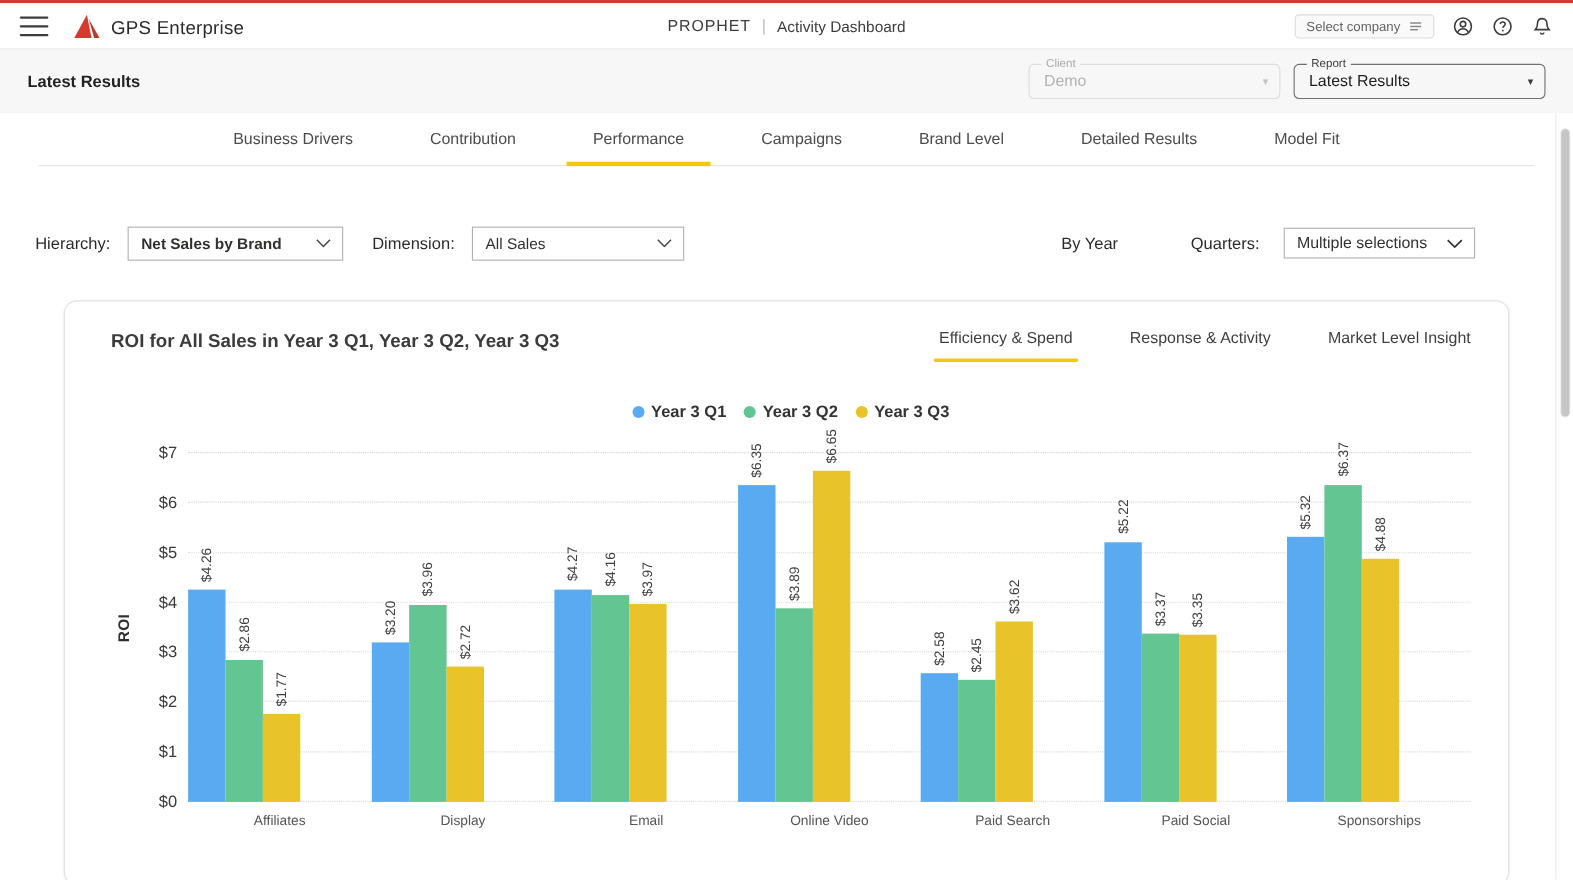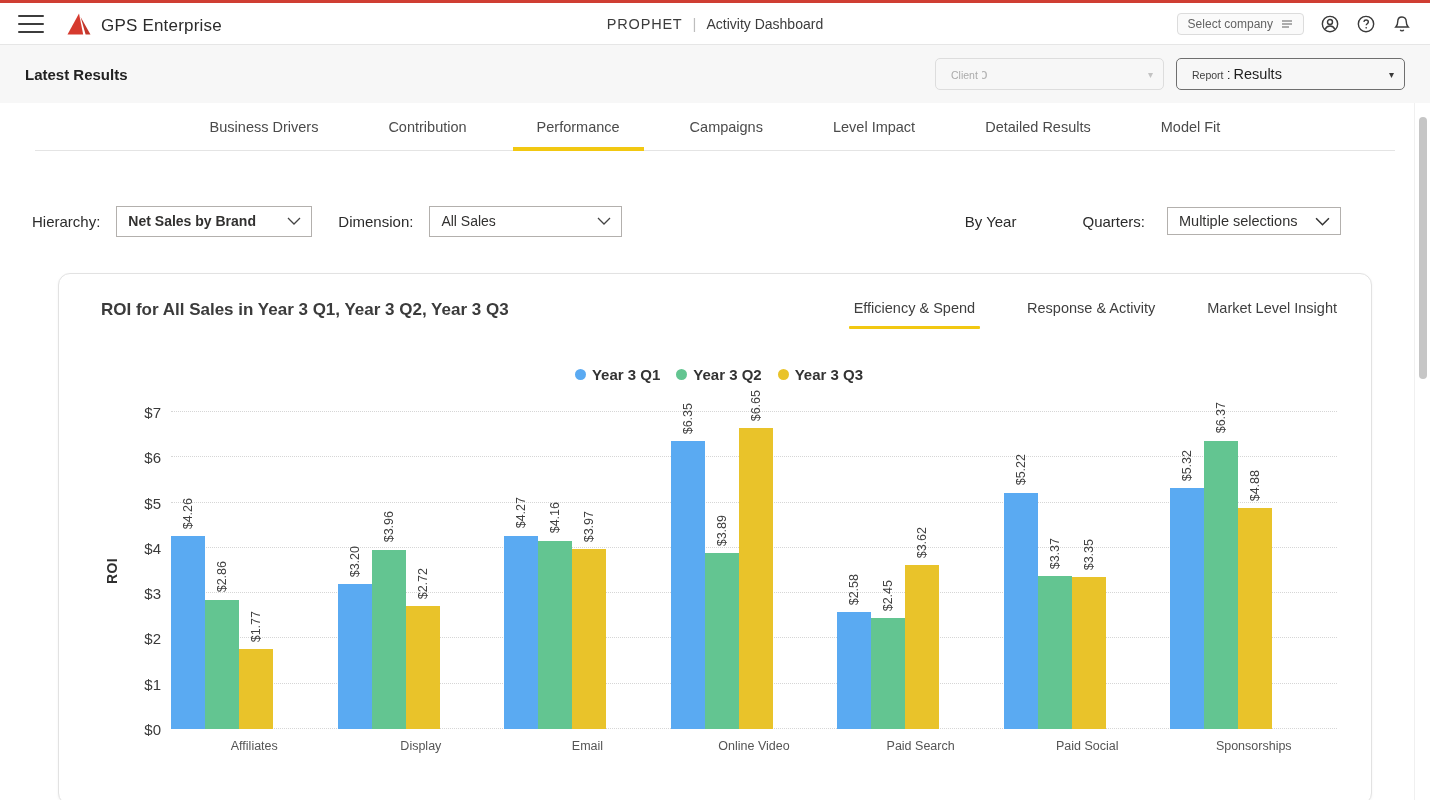--- a/index.html
+++ b/index.html
@@ -26,21 +26,21 @@
   .hicon { width:20px; height:20px; color:#3a3a3a; cursor:pointer; }
 
   
   .subheader { height:58px; background:#f7f7f7; display:flex; align-items:center;
     padding:0 25px; }
   .page-title { font-size:15px; font-weight:700; color:#222; }
   .subheader-selects { margin-left:auto; display:flex; gap:12px; }
   .mselect { position:relative; width:229px; height:32px; border-radius:5px;
     display:flex; align-items:center; padding:0 10px 0 13px; background:transparent; }
   .mselect .flabel { position:absolute; top:-7px; left:11px; font-size:10.5px;
-    background:#f7f7f7; padding:0 4px;margin-top:17px; }
+    background:#f7f7f7; padding:0 4px; }
   .mselect .val { font-size:14.5px; }
   .mselect .caret { margin-left:auto; font-size:10px; }
   .mselect.disabled { border:1px solid #ddd; }
   .mselect.disabled .flabel { color:#ababab; }
   .mselect.disabled .val { color:#b3b3b3; }
   .mselect.disabled .caret { color:#c3c3c3; }
   .mselect.enabled { border:1px solid #6f6f6f; cursor:pointer; }
   .mselect.enabled .flabel { color:#3f3f3f; }
   .mselect.enabled .val { color:#1e1e1e; font-weight:500; }
   .mselect.enabled .caret { color:#3a3a3a; }
@@ -179,21 +179,21 @@
     </div>
   </div>
 </div>
 
 <div class="tabs-row">
   <div class="tabs-inner">
     <div class="tab">Business Drivers</div>
     <div class="tab">Contribution</div>
     <div class="tab active">Performance</div>
     <div class="tab">Campaigns</div>
-    <div class="tab">Level Impact</div>
+    <div class="tab">Brand Level</div>
     <div class="tab">Detailed Results</div>
     <div class="tab">Model Fit</div>
   </div>
 </div>
 
 <div class="filter-row">
   <span class="flabel-inline">Hierarchy:</span>
   <div class="pbi-select w-hier">
     <span>Net Sales by Brand</span>
     <svg class="chev" width="14" height="8" viewBox="0 0 14 8" fill="none" stroke="#444" stroke-width="1.3">

